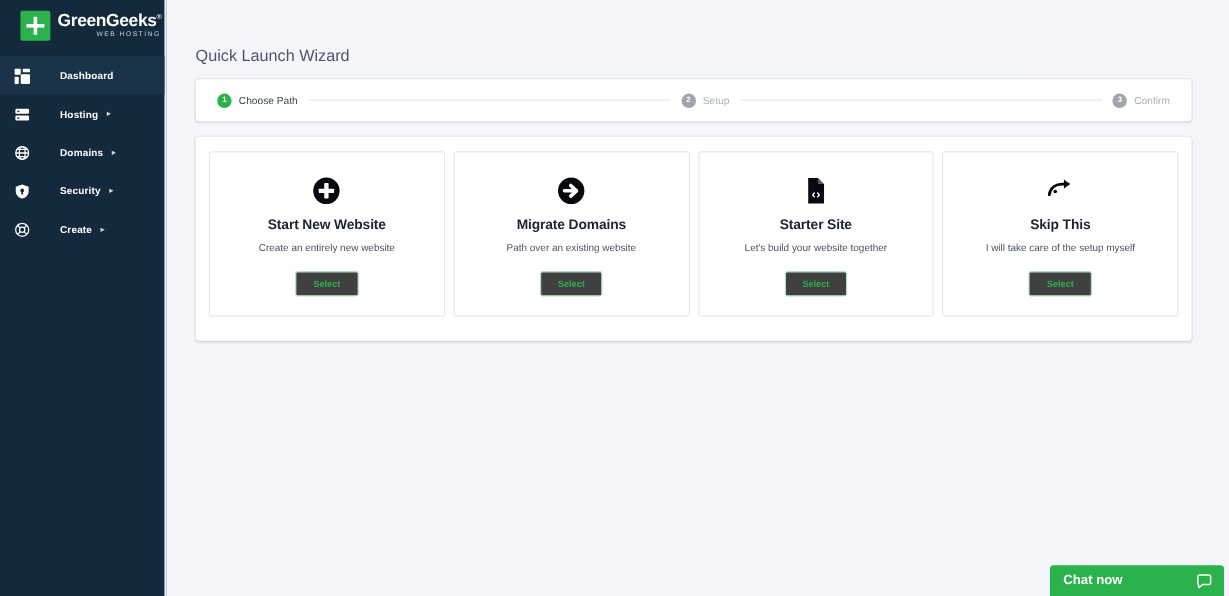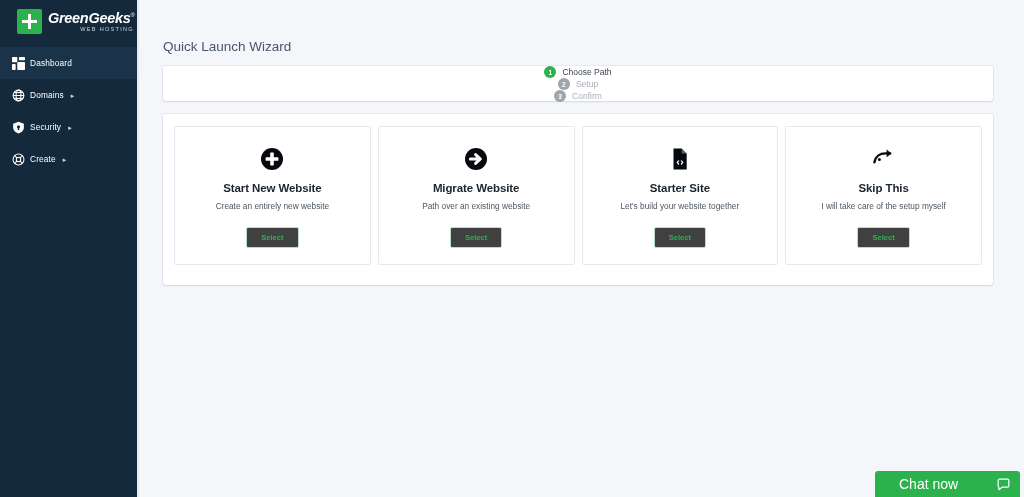--- a/index.html
+++ b/index.html
@@ -48,21 +48,20 @@
   #logo-mark::after  { left: 5px; top: 11px; width: 15px; height: 3px; }
 
   #logo-text { margin-left: 6px; line-height: 1; }
   #logo-word {
     font-size: 14.5px;
     font-weight: 700;
     color: #ffffff;
     letter-spacing: -0.3px;
     position: relative;
     display: inline-block;
-    font-style: italic;
   }
   #logo-tm {
     font-size: 6px;
     color: #ffffff;
     vertical-align: super;
     font-weight: 400;
   }
   #logo-sub {
     font-size: 5.6px;
     color: #c9d2dc;
@@ -85,23 +84,23 @@
   .nav-item.active { background: #1b3348; }
   .nav-icon {
     width: 15px; height: 15px;
     flex: 0 0 auto;
     display: flex;
     align-items: center;
     justify-content: center;
   }
   .nav-icon svg { display: block; }
   .nav-label {
-    margin-left: 4px;
+    margin-left: 24px;
     font-size: 8.3px;
-    font-weight: 400;
+    font-weight: 700;
     color: #ffffff;
     letter-spacing: 0.15px;
   }
   .nav-caret {
     margin-left: 7px;
     font-size: 7px;
     color: #cfd7e0;
     line-height: 1;
   }
 
@@ -128,21 +127,20 @@
     margin: 0 31px 0 22px;
   }
 
   
   #stepper {
     margin-top: 12px;
     height: 35px;
     display: flex;
     align-items: center;
     padding: 0 18px;
-    flex-direction: column;
   }
   .step {
     display: flex;
     align-items: center;
     flex: 0 0 auto;
   }
   .step-num {
     width: 12px; height: 12px;
     border-radius: 50%;
     color: #ffffff;
@@ -237,24 +235,23 @@
     height: 26px;
     background: #2bb24c;
     border-radius: 3px 3px 0 0;
     display: flex;
     align-items: center;
     justify-content: space-between;
     padding: 0 10px 0 11px;
     cursor: pointer;
   }
   #chat-label {
-    font-size: 14px;
-    font-weight: 400;
+    font-size: 11px;
+    font-weight: 700;
     color: #ffffff;
-    margin-left: 13px;
   }
   #chat-icon svg { display: block; }
 </style>
 </head>
 <body>
 
 <div id="sidebar">
 
   <div id="logo">
     <div id="logo-mark"></div>
@@ -272,20 +269,32 @@
           <rect x="0" y="0" width="6.5" height="6.5" rx="1"></rect>
           <rect x="8.5" y="0" width="7.5" height="4" rx="1"></rect>
           <rect x="0" y="8.5" width="4.5" height="7.5" rx="1"></rect>
           <rect x="6.5" y="6" width="9.5" height="10" rx="1"></rect>
         </svg>
       </span>
       <span class="nav-label">Dashboard</span>
       <span class="nav-caret"></span>
     </div>
 
+    <div class="nav-item">
+      <span class="nav-icon">
+        <svg width="13" height="13" viewBox="0 0 16 16" fill="none" stroke="#ffffff" stroke-width="1.4">
+          <rect x="1" y="2" width="14" height="5" rx="1.2" fill="#ffffff" stroke="none"></rect>
+          <rect x="1" y="9" width="14" height="5" rx="1.2" fill="#ffffff" stroke="none"></rect>
+          <rect x="3" y="4" width="2" height="1.4" fill="#15293c" stroke="none"></rect>
+          <rect x="3" y="11" width="2" height="1.4" fill="#15293c" stroke="none"></rect>
+        </svg>
+      </span>
+      <span class="nav-label">Hosting</span>
+      <span class="nav-caret">▸</span>
+    </div>
 
     <div class="nav-item">
       <span class="nav-icon">
         <svg width="13" height="13" viewBox="0 0 16 16" fill="none" stroke="#ffffff" stroke-width="1.3">
           <circle cx="8" cy="8" r="6.6"></circle>
           <ellipse cx="8" cy="8" rx="3" ry="6.6"></ellipse>
           <line x1="1.4" y1="8" x2="14.6" y2="8"></line>
           <line x1="2.5" y1="4.4" x2="13.5" y2="4.4"></line>
           <line x1="2.5" y1="11.6" x2="13.5" y2="11.6"></line>
         </svg>
@@ -362,21 +371,21 @@
         <button class="select-btn">Select</button>
       </div>
 
       <div class="card">
         <div class="card-icon">
           <svg width="24" height="24" viewBox="0 0 24 24">
             <circle cx="12" cy="12" r="11" fill="#060a0f"></circle>
             <path d="M6.4 12 h8.2 M11.6 7.6 L16.4 12 L11.6 16.4" fill="none" stroke="#ffffff" stroke-width="3" stroke-linecap="round" stroke-linejoin="round"></path>
           </svg>
         </div>
-        <div class="card-title">Migrate Website</div>
+        <div class="card-title">Migrate Domains</div>
         <div class="card-desc">Path over an existing website</div>
         <button class="select-btn">Select</button>
       </div>
 
       <div class="card">
         <div class="card-icon">
           <svg width="24" height="24" viewBox="0 0 24 24">
             <path d="M5.5 1.4 h8.2 l5 5 v16.2 h-13.2 z" fill="#060a0f"></path>
             <path d="M13.7 1.4 v5 h5 z" fill="#ffffff" opacity="0.35"></path>
             <circle cx="12" cy="15.4" r="3.5" fill="#060a0f"></circle>

